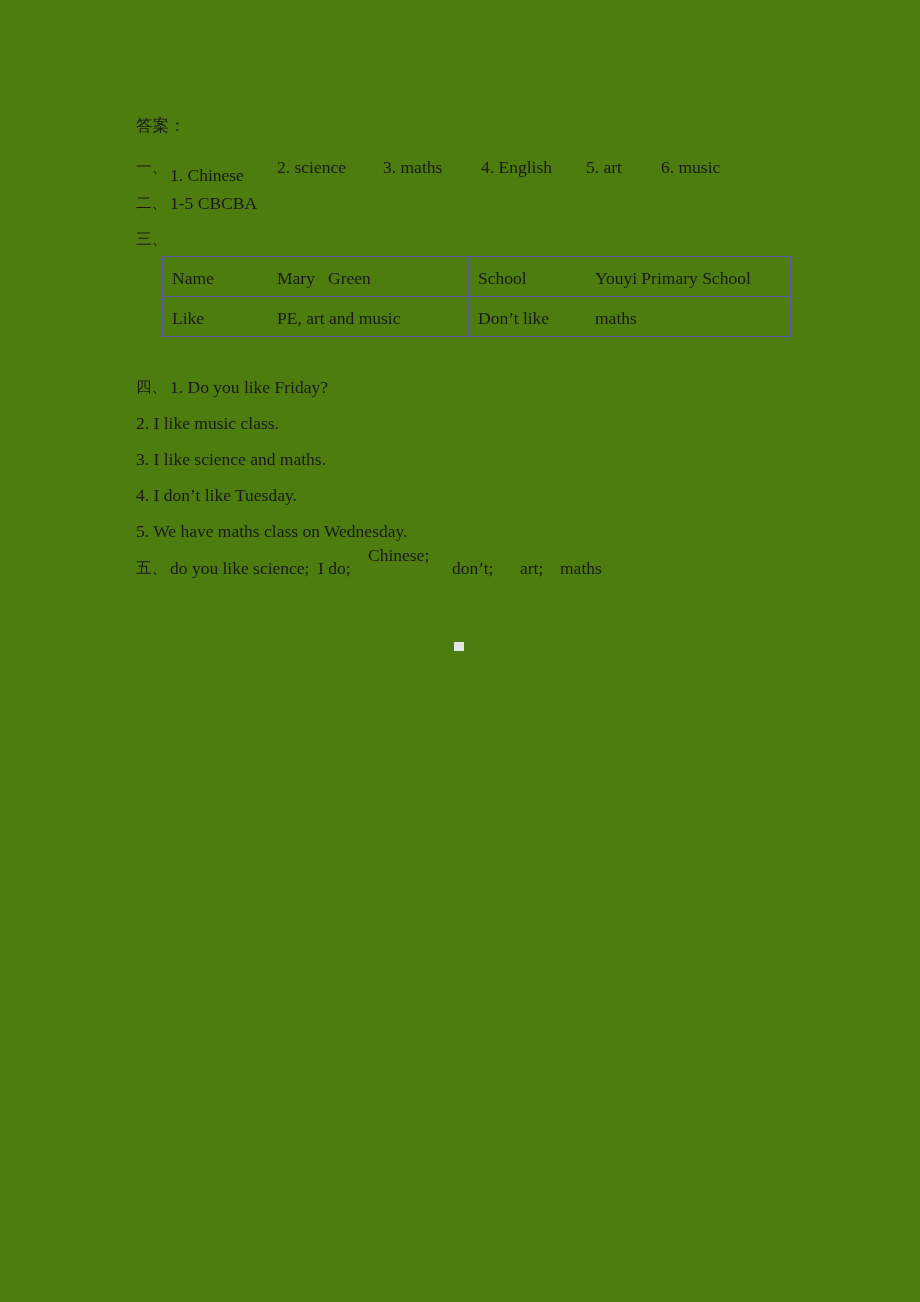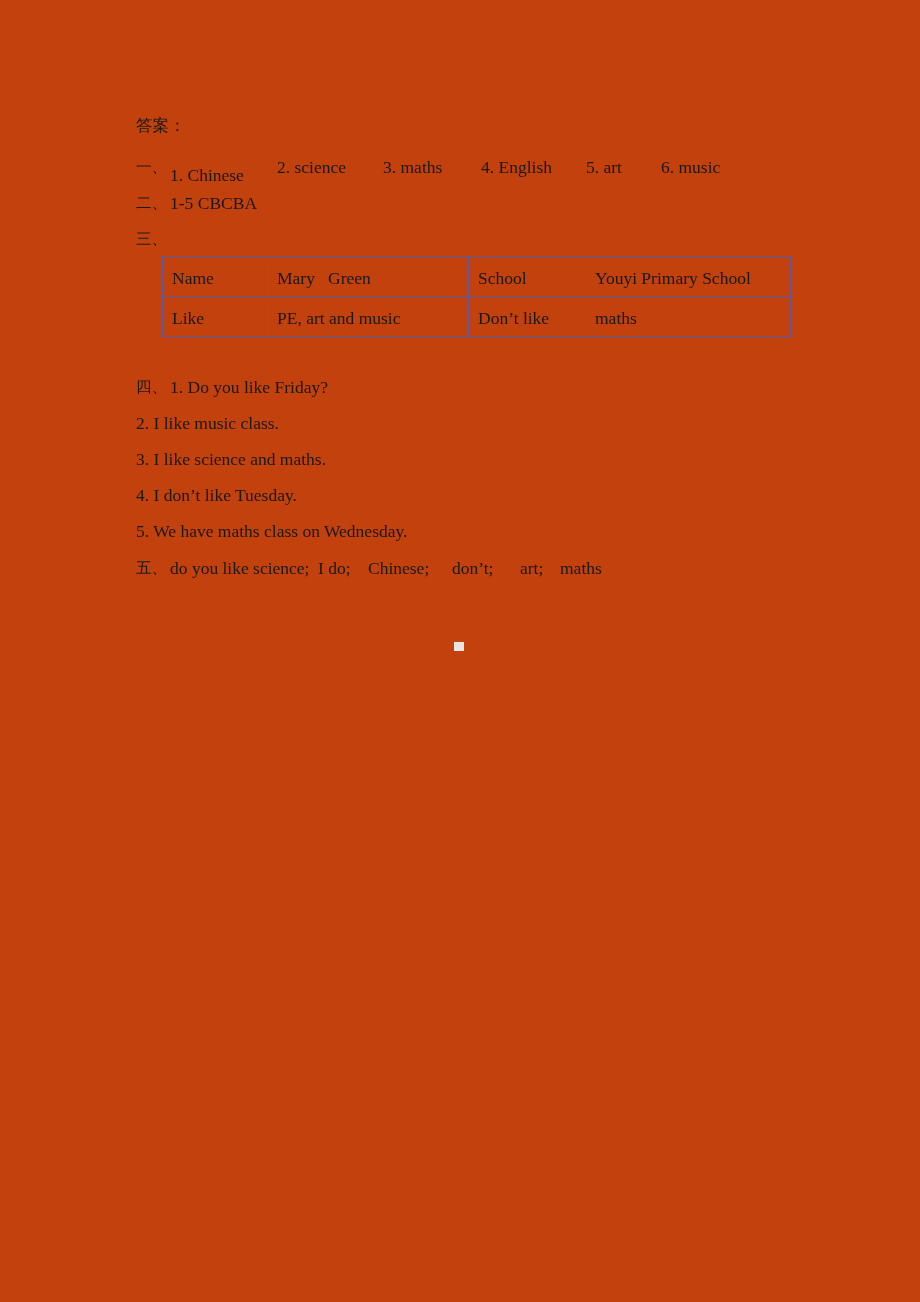--- a/index.html
+++ b/index.html
@@ -14,21 +14,21 @@
     font-family: "Liberation Serif", "DejaVu Serif", serif;
     color: #1a1a1a;
     overflow: hidden;
   }
 
   .page {
     position: absolute;
     left: 0; top: 0;
     width: 920px;
     height: 1302px;
-    background: #c2410c;
+    background: #4d7c0f;
   }
 
   .line {
     position: absolute;
     white-space: pre;
     font-size: 17.5px;
     line-height: 1;
     color: #1a1a1a;
   }
 
@@ -125,20 +125,20 @@
   <div class="line sec-label" style="left:136px; top:380px;">四、</div>
   <div class="line en" style="left:170px; top:379px;">1. Do you like Friday?</div>
   <div class="line en" style="left:136px; top:415px;">2. I like music class.</div>
   <div class="line en" style="left:136px; top:451px;">3. I like science and maths.</div>
   <div class="line en" style="left:136px; top:487px;">4. I don’t like Tuesday.</div>
   <div class="line en" style="left:136px; top:523px;">5. We have maths class on Wednesday.</div>
 
   <div class="line sec-label" style="left:136px; top:561px;">五、</div>
   <div class="line en" style="left:170px; top:560px;">do you like science;</div>
   <div class="line en" style="left:318px; top:560px;">I do;</div>
-  <div class="line en" style="left:368px; top:560px;">Chinese;</div>
+  <div class="line en" style="left:368px; top:547px;">Chinese;</div>
   <div class="line en" style="left:452px; top:560px;">don’t;</div>
   <div class="line en" style="left:520px; top:560px;">art;</div>
   <div class="line en" style="left:560px; top:560px;">maths</div>
 
   <div class="watermark"></div>
 
 </div>
 
 </body></html>

